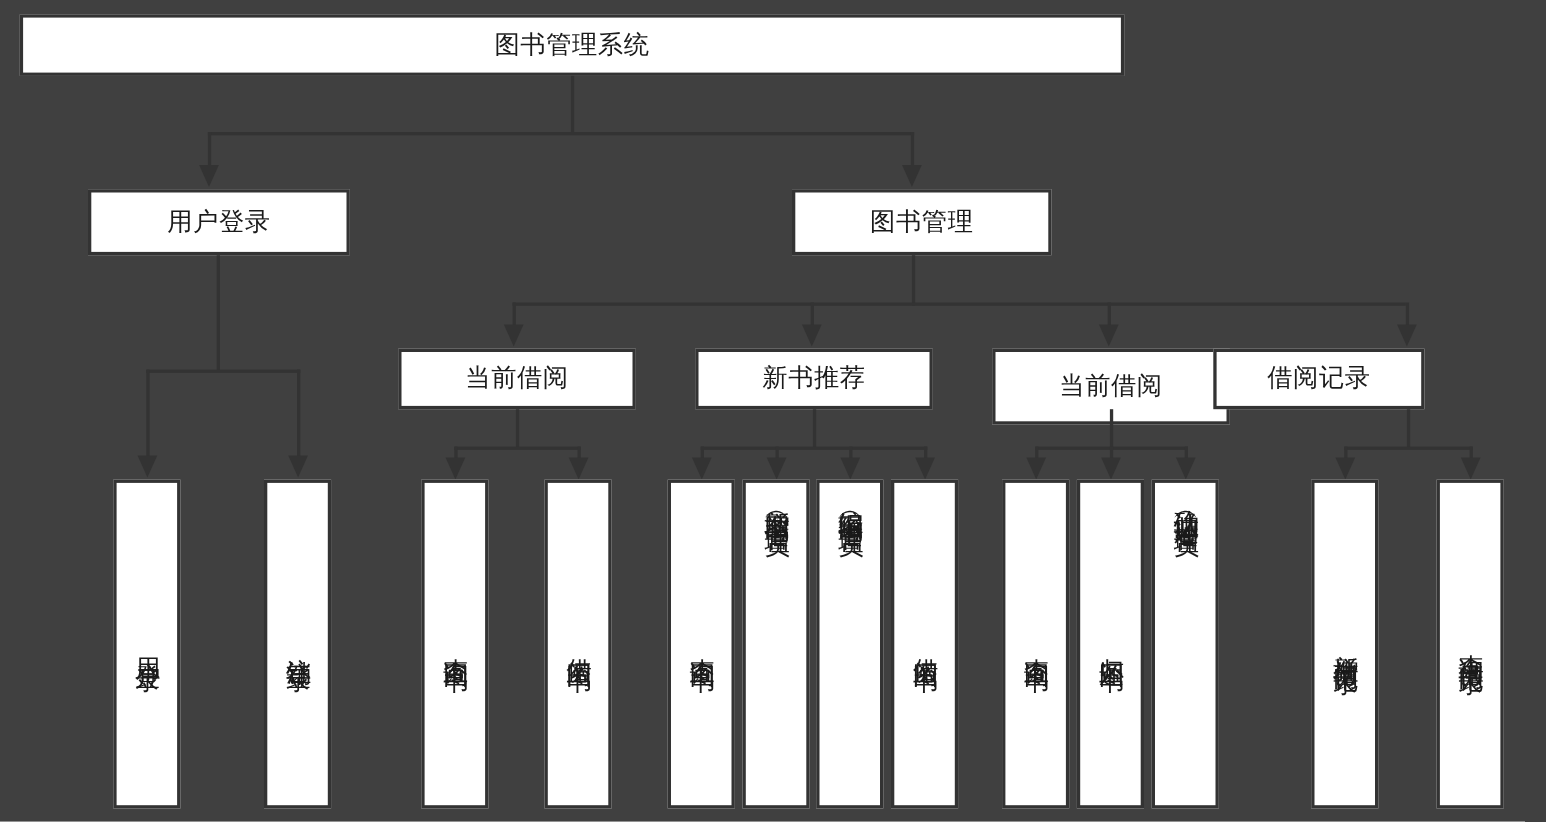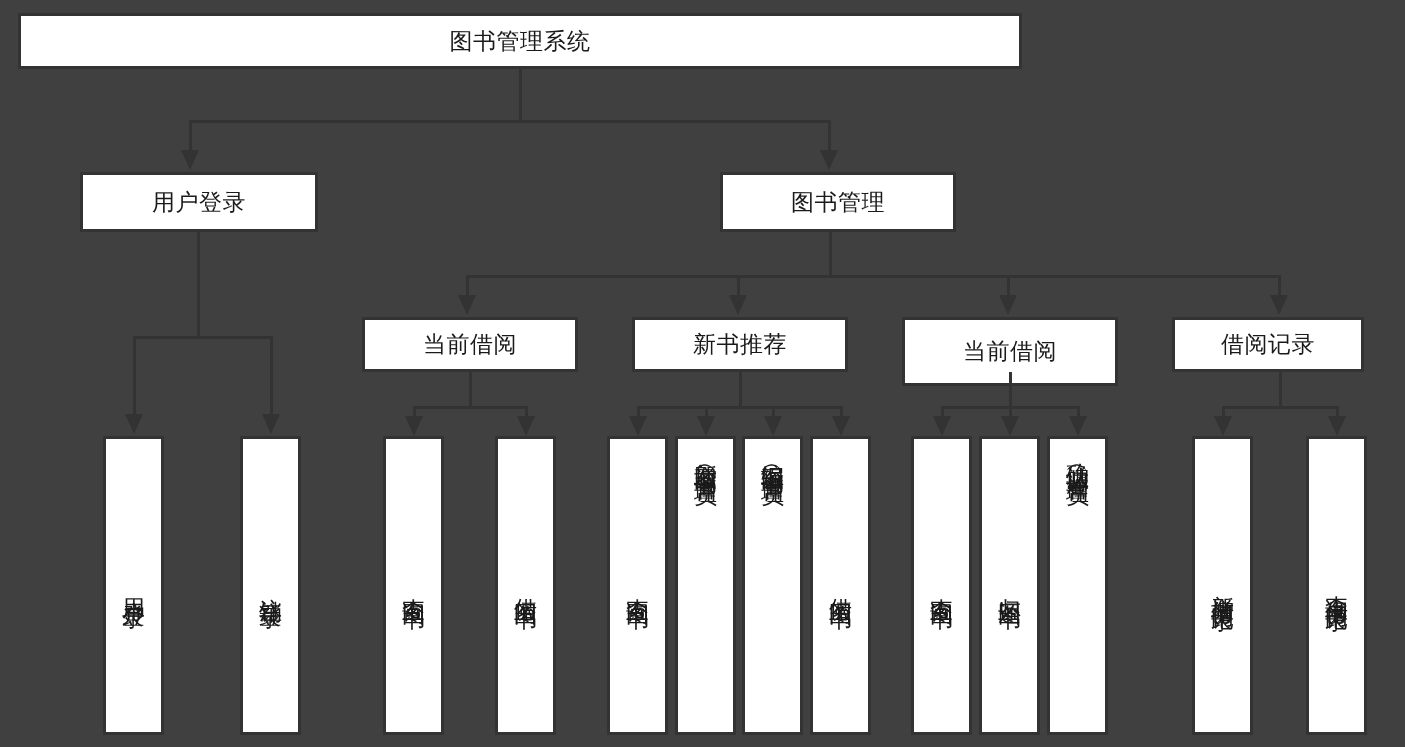--- a/index.html
+++ b/index.html
@@ -126,21 +126,21 @@
 
   <div class="node" style="left:362px; top:317px; width:216px; height:55px;">
     <span class="label">当前借阅</span>
   </div>
   <div class="node" style="left:632px; top:317px; width:216px; height:55px;">
     <span class="label">新书推荐</span>
   </div>
   <div class="node" style="left:902px; top:317px; width:216px; height:69px;">
     <span class="label">当前借阅</span>
   </div>
-  <div class="node" style="left:1172px; top:317px; width:192px; height:55px;align-items:center;">
+  <div class="node" style="left:1103px; top:317px; width:192px; height:55px;align-items:center;">
     <span class="label">借阅记录</span>
   </div>
 
   <div class="vline" style="left:469px; top:372px; height:36px;"></div>
   <div class="hline" style="left:413px; top:406px; width:115px;"></div>
   <div class="vline" style="left:413px; top:406px; height:12px;"></div>
   <div class="arrow" style="left:405px; top:416px;"></div>
   <div class="vline" style="left:525px; top:406px; height:12px;"></div>
   <div class="arrow" style="left:517px; top:416px;"></div>
 

